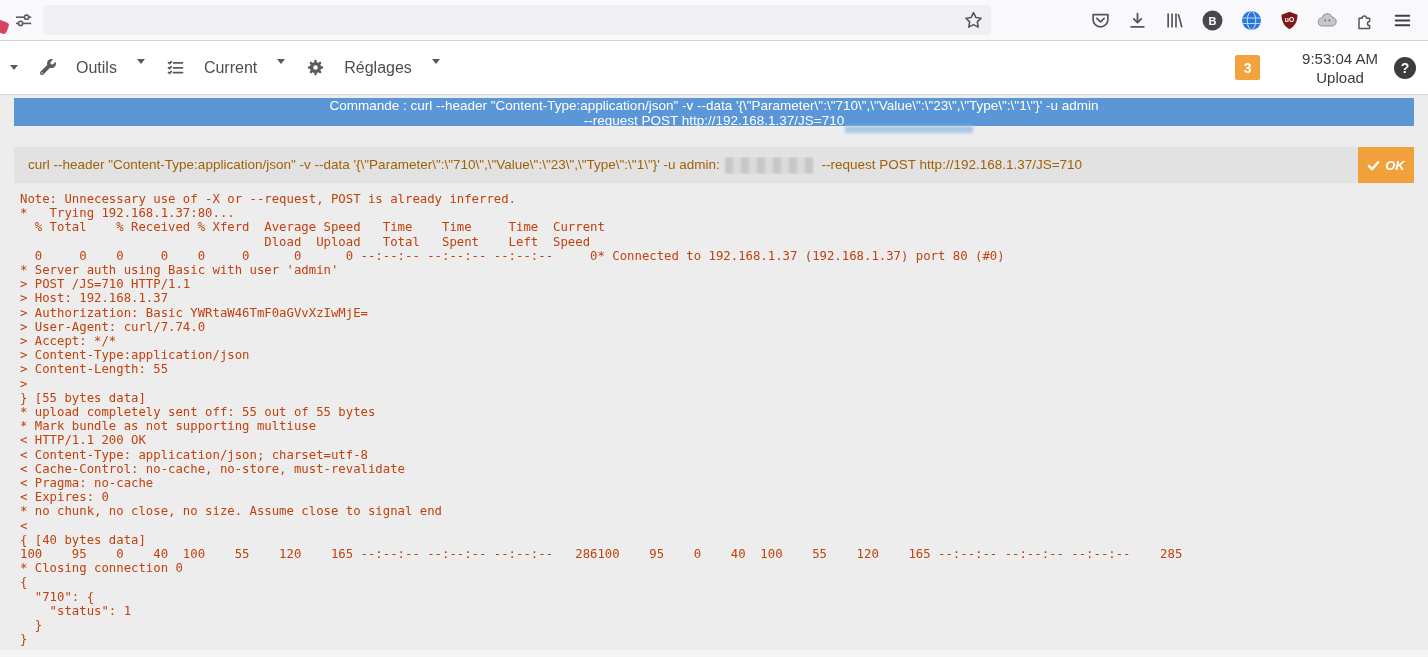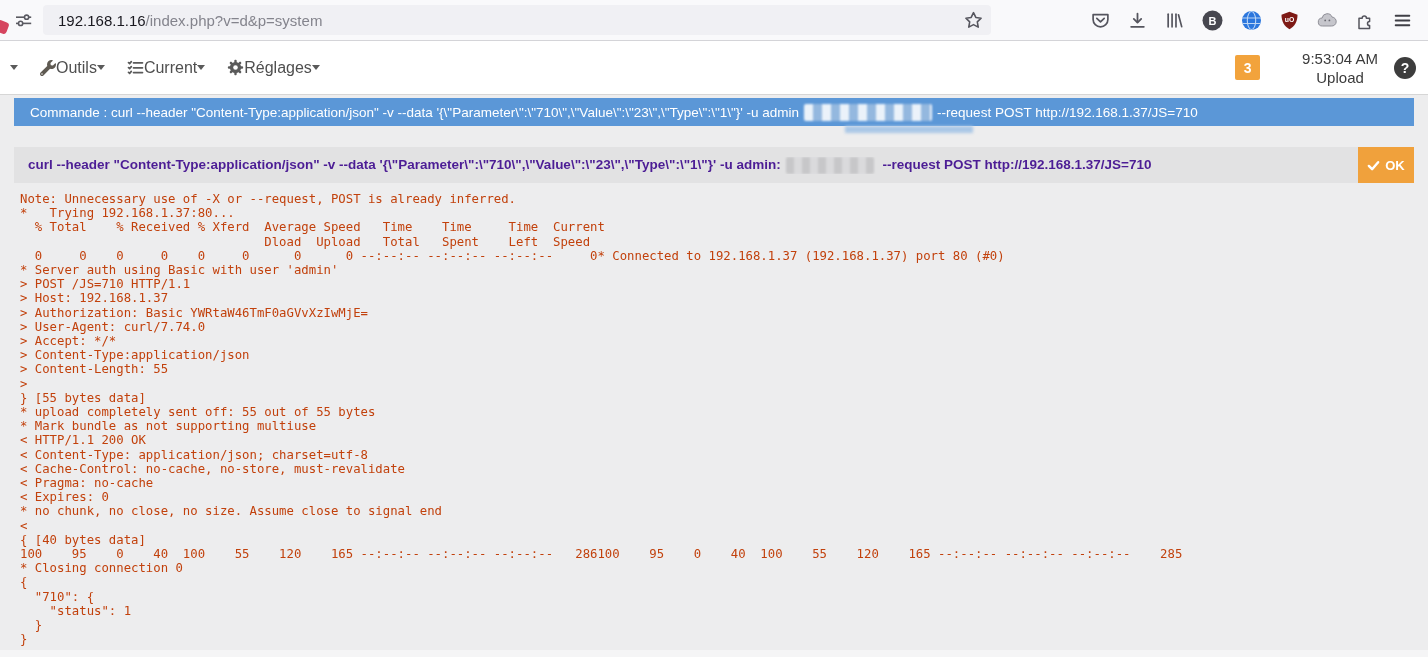--- a/index.html
+++ b/index.html
@@ -29,67 +29,67 @@
   .url-spacer{ flex:1; }
   .browser-icons{ display:flex; align-items:center; gap:18px; margin-left:auto; margin-right:16px; }
   svg.ic{ display:block; }
   
   .app-header{
     height:54px; background:#ffffff; border-bottom:1px solid #d6d6d6;
     display:flex; align-items:center; position:relative;
   }
   .menus{ display:flex; align-items:center; margin-left:10px; gap:22px; }
   .caret{ width:0; height:0; border-left:4.5px solid transparent; border-right:4.5px solid transparent; border-top:5px solid #5a5a5a; }
-  .menu-item{ display:flex; align-items:center; gap:0; font-size:16px; color:#4f4f4f; cursor:pointer; }
+  .menu-item{ display:flex; align-items:flex-start; gap:20px; font-size:16px; color:#4f4f4f; cursor:pointer; }
   .header-right{ position:absolute; right:12px; top:0; height:100%; display:flex; align-items:center; }
   .notif-badge{
     width:25px; height:25px; background:#f2a33c; border-radius:2px;
     color:#fff; font-size:14px; font-weight:bold; display:grid; place-items:center;
     margin-right:42px;
   }
   .clock-block{ text-align:center; font-size:15px; color:#3b3b3b; line-height:19px; margin-right:16px; }
   .help-btn{
     width:22px; height:22px; border-radius:50%; background:#3d3d3d; color:#fff;
     font-size:14px; font-weight:bold; display:grid; place-items:center; cursor:pointer;
   }
   
   .content{ position:relative; height:561px; background:#ededee; }
   .banner{
     margin:3px 14px 0; height:28px; background:#5b97d7; color:#fff;
     display:flex; align-items:center; padding:0 16px; font-size:13.5px;
-    white-space:nowrap; overflow:hidden;
+    white-space:nowrap; overflow:hidden;flex-direction:column;
   }
   .secret-blur{
     display:inline-block; height:17px; margin:0 5px; vertical-align:middle;
     border-radius:2px; filter:blur(1.2px);
   }
   .secret-banner{
     width:128px;
     background:repeating-linear-gradient(90deg, rgba(255,255,255,.88) 0 9px, rgba(196,211,230,.55) 9px 18px);
   }
   .banner-artifact{
     position:absolute; left:845px; top:28px; width:128px; height:7px;
     background:#aac7e6; filter:blur(1.5px);
   }
   .command-row{
     margin:21px 14px 0; height:36px; background:#e2e2e3;
     display:flex; align-items:center; overflow:hidden;
   }
   .command-text{
-    flex:1; padding-left:14px; font-size:13.5px; color:#4c1d95;
-    white-space:nowrap; overflow:hidden;font-weight:bold;
+    flex:1; padding-left:14px; font-size:13.5px; color:#a16207;
+    white-space:nowrap; overflow:hidden;
   }
   .secret-cmd{
     width:88px;
     background:repeating-linear-gradient(90deg, #c7c7c9 0 8px, #dadadc 8px 16px);
   }
   .ok-button{
     flex:0 0 56px; height:36px; background:#f0a13c; color:#fff;
     display:flex; align-items:center; justify-content:center; gap:5px;
-    font-size:13px; font-weight:bold; cursor:pointer;
+    font-size:13px; font-weight:bold; cursor:pointer;font-style:italic;
   }
   .console-pre{
     margin:9px 0 0 20px;
     font-family:"DejaVu Sans Mono","Liberation Mono",monospace;
     font-size:12.3px; line-height:14.2px; color:#c2410c; white-space:pre;
   }
   .bottom-strip{ position:absolute; left:0; right:0; bottom:0; height:9px; background:#f5f5f6; }
 </style>
 </head>
 <body>
@@ -100,21 +100,20 @@
   <svg class="ic perm-icon" width="19" height="19" viewBox="0 0 19 19" fill="none" stroke="#5a5a62" stroke-width="1.6">
     <path d="M2 6.2h8.2"></path>
       <circle cx="12.6" cy="6.2" r="2.1"></circle>
       <path d="M15 6.2h2.2"></path>
     <path d="M2 12.4h2.2"></path>
       <circle cx="6.6" cy="12.4" r="2.1"></circle>
       <path d="M9 12.4h8.2"></path>
   </svg>
 
   <div class="url-field">
-    <div class="url-text"><span class="url-host">192.168.1.16</span><span class="url-path">/index.php?v=d&amp;p=system</span></div>
     <div class="url-spacer"></div>
     <svg class="ic" width="19" height="19" viewBox="0 0 18 18" fill="none" stroke="#55555e" stroke-width="1.5" stroke-linejoin="round">
       <path d="M9 1.6l2.2 4.5 5 .7-3.6 3.5.9 5L9 12.9l-4.5 2.4.9-5L1.8 6.8l5-.7z"></path>
     </svg>
   </div>
 
   <div class="browser-icons">
     <svg class="ic" width="19" height="19" viewBox="0 0 18 18" fill="none" stroke="#55555e" stroke-width="1.6" stroke-linecap="round" stroke-linejoin="round">
       <path d="M2 3.5h14v4.5a7 7 0 0 1-14 0z"></path>
         <polyline points="5.5,7 9,10.4 12.5,7"></polyline>

